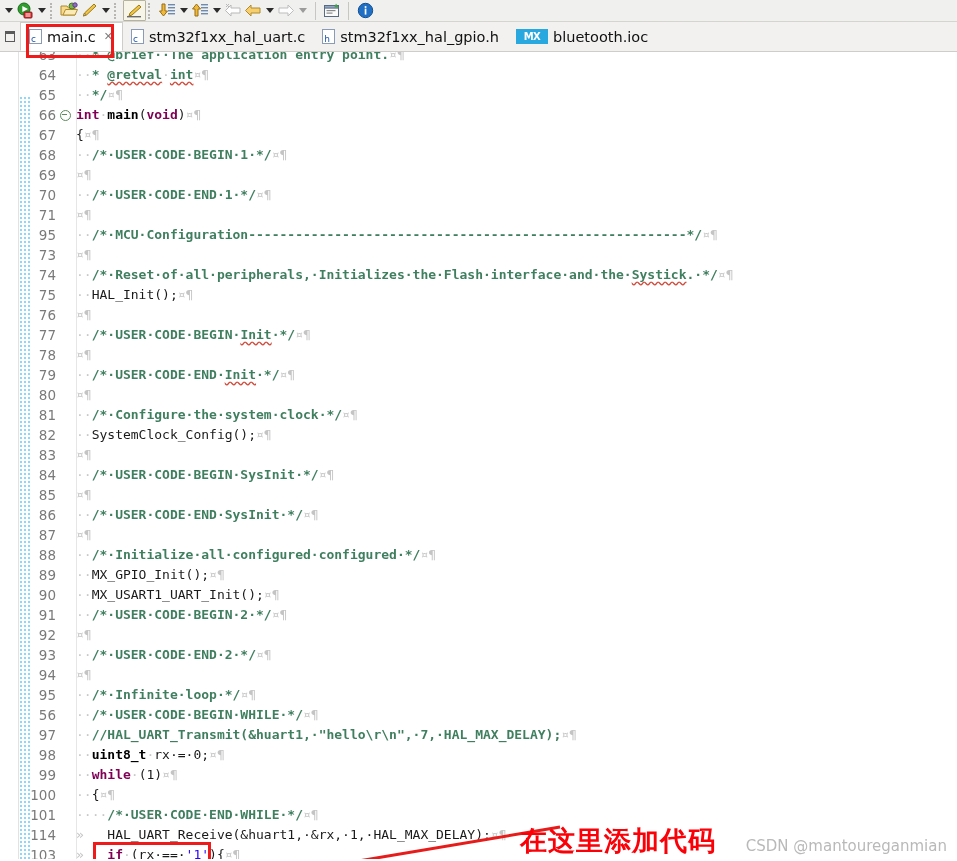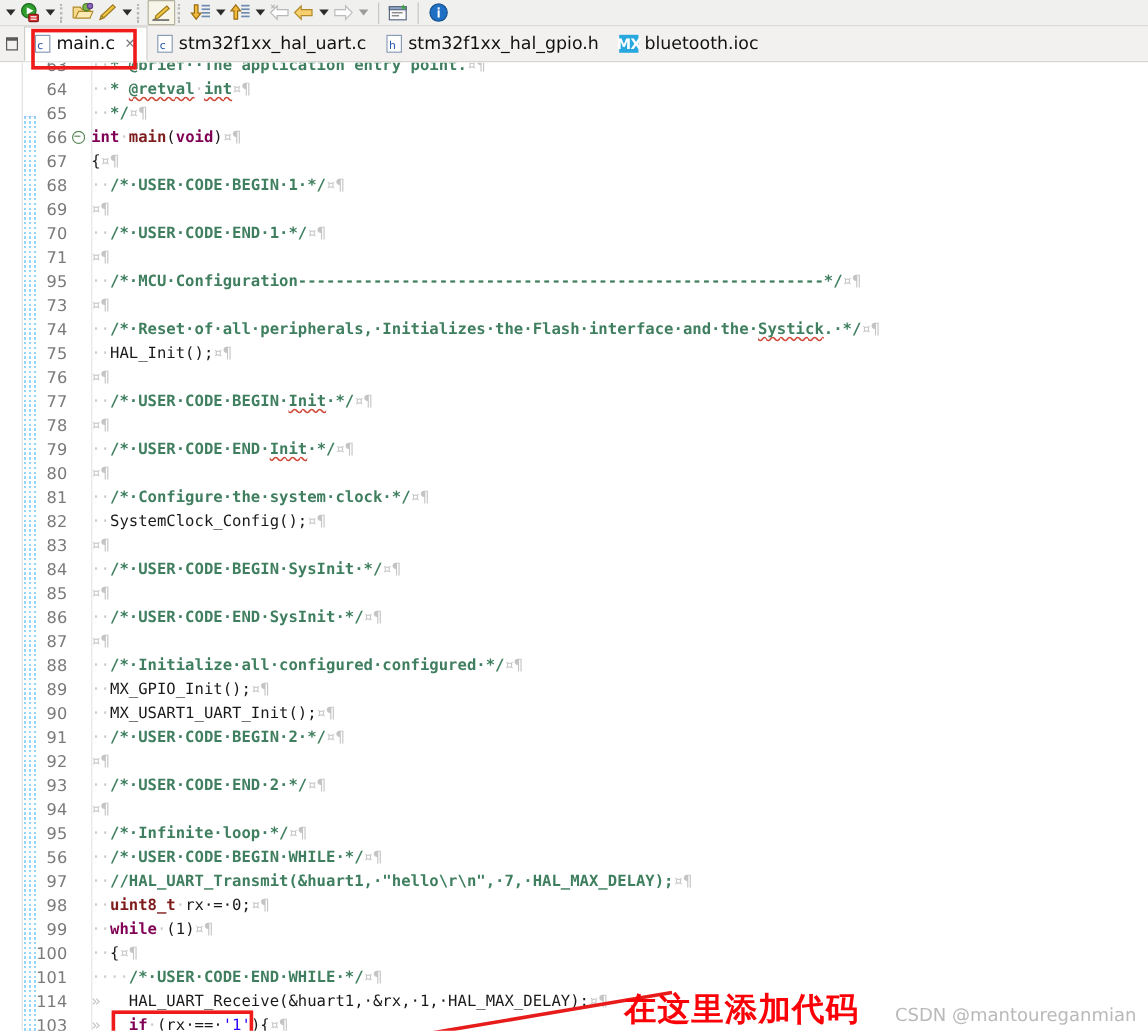--- a/index.html
+++ b/index.html
@@ -122,24 +122,24 @@
     content: "c";
     position: absolute;
     left: 1px; bottom: -1px;
     font-size: 9px;
     line-height: 9px;
     color: #2255aa;
     font-family: "DejaVu Sans", sans-serif;
   }
   .ficon.h::after { content: "h"; }
   .mxicon {
-    width: 16px; height: 15px;
+    width: 32px; height: 15px;
     background: #29a8e0;
     color: #fff;
-    font-size: 12px;
+    font-size: 10px;
     font-weight: bold;
     display: flex;
     align-items: center;
     justify-content: center;
     letter-spacing: -0.5px;
     flex: 0 0 auto;
   }
 
   
   #editor {
@@ -217,21 +217,21 @@
     position: absolute;
     left: 1px; top: 3px;
     width: 5px; height: 1px;
     background: #5c8a5c;
   }
   .ctext { flex: 1 1 auto; padding-left: 4px; }
 
   
   .cmt   { color: #3f7f5f; font-weight: bold; }
   .kw    { color: #7f0055; font-weight: bold; }
-  .typ   { color: #7f1d1d; font-weight: bold; text-align: right; }
+  .typ   { color: #000000; font-weight: bold; text-align: right; }
   .plain { color: #1a1a1a; }
   .str   { color: #2a00ff; }
   .num   { color: #1a1a1a; }
   .dot   { color: #c8c8c8; }
   .pilc  { color: #c4c4c4; }
   .tabarrow { color: #c4c4c4; }
   .sq {
     text-decoration: underline wavy #d04a3a;
     text-underline-offset: 2px;
   }

